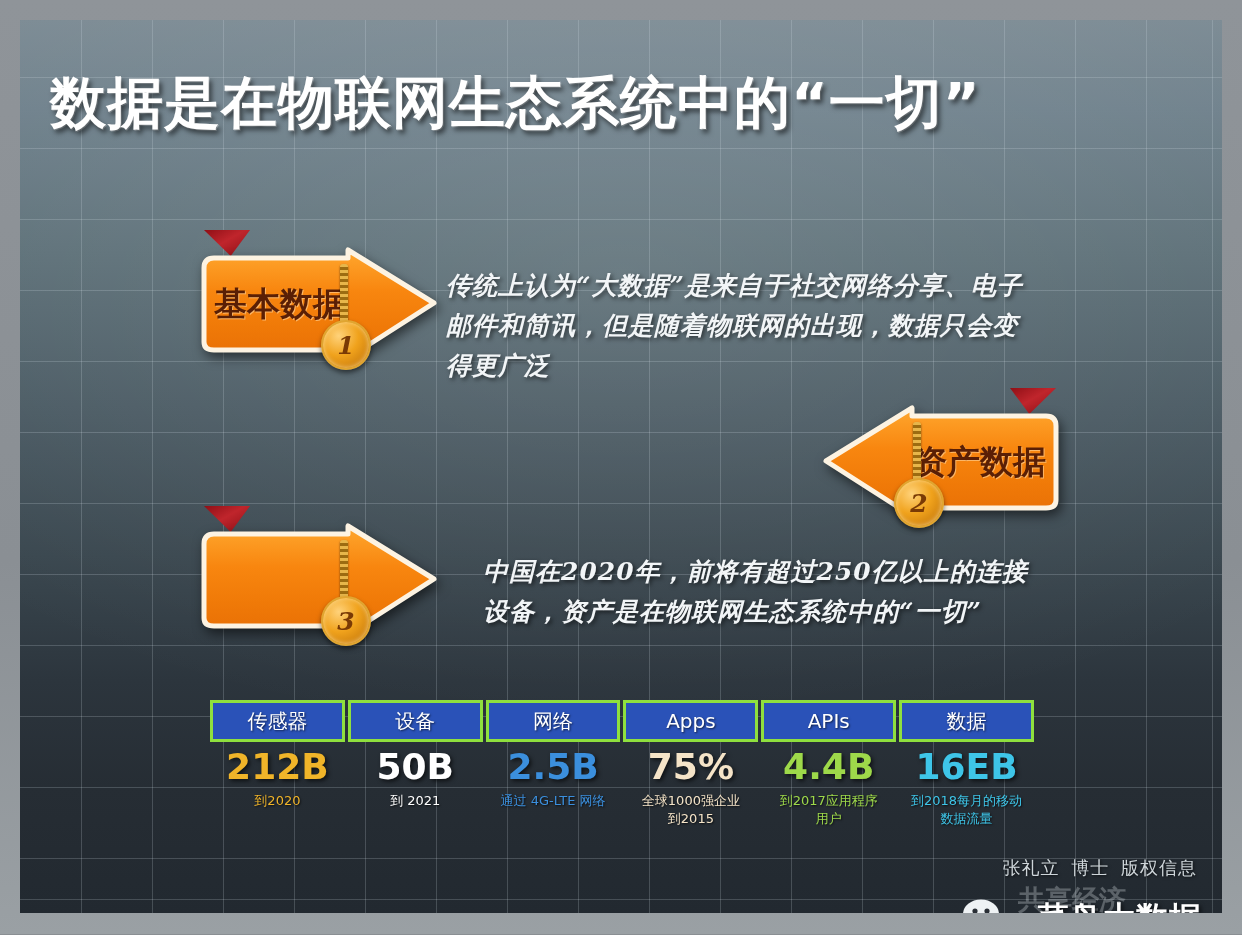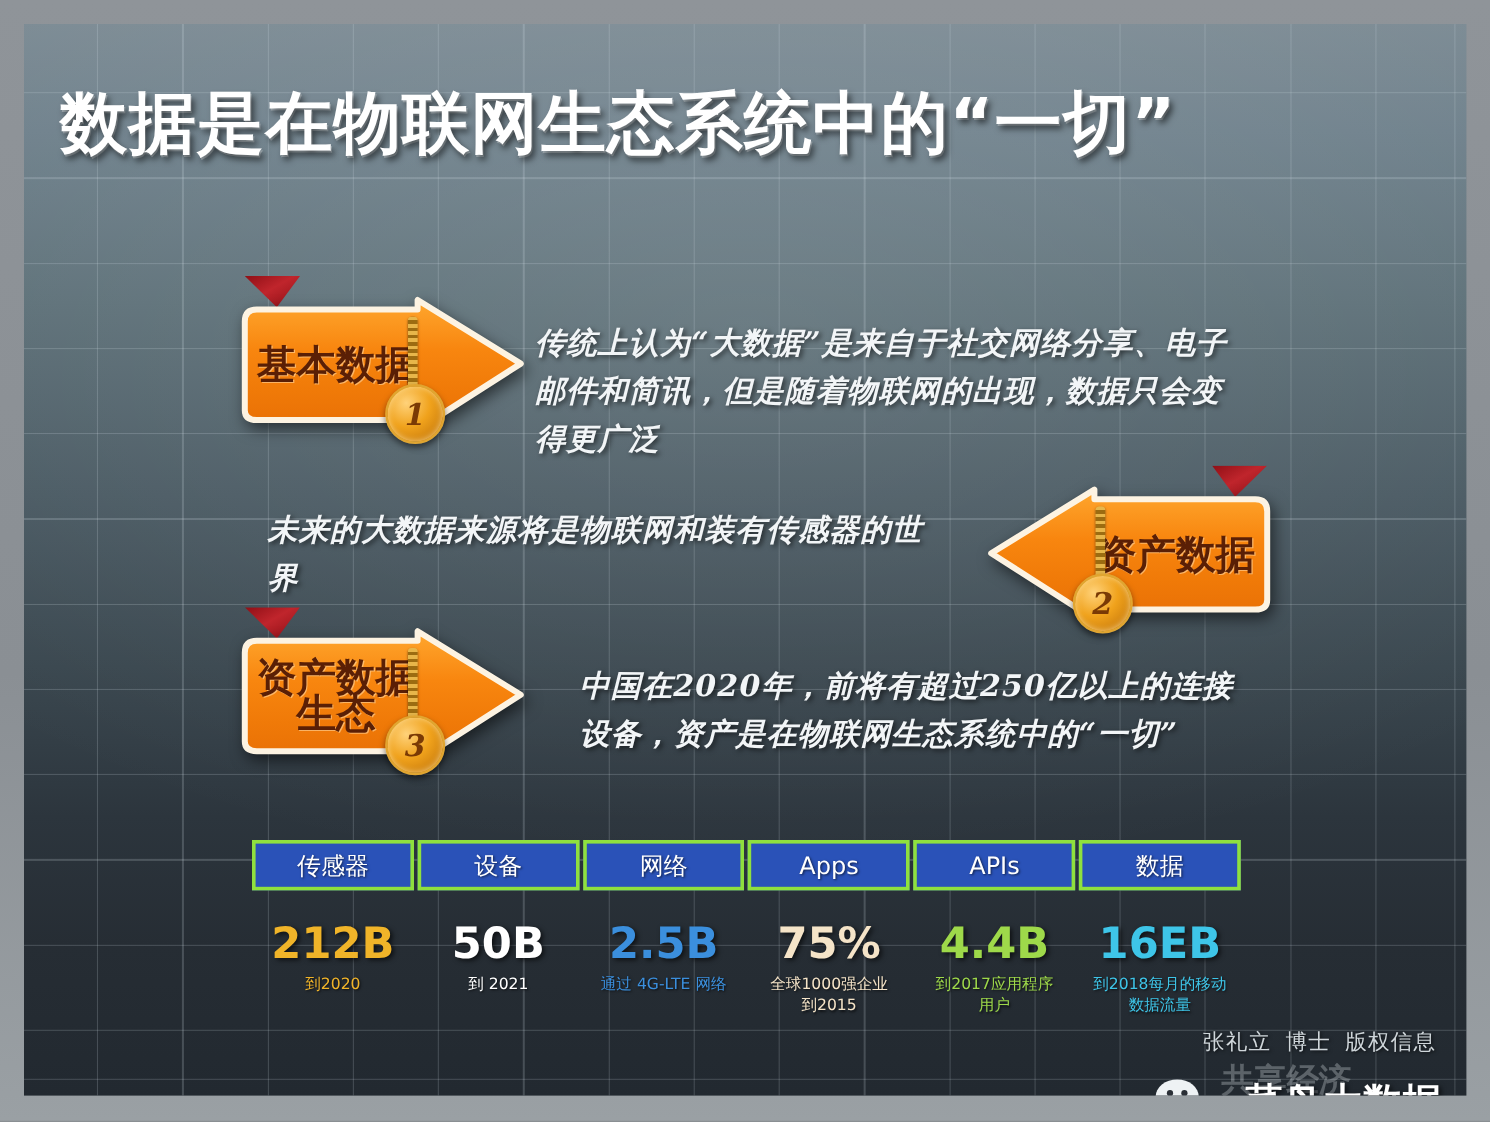--- a/index.html
+++ b/index.html
@@ -123,21 +123,21 @@
   .hcell{
     flex:1;height:42px;
     background:#2a52b8;
     border:3px solid #8fe03e;
     box-sizing:border-box;
     display:flex;align-items:center;justify-content:center;
     color:#ffffff;font-size:20px;font-weight:500;
     font-family:"DejaVu Sans","Liberation Sans",sans-serif;
     text-shadow:1px 1px 2px rgba(0,0,0,.6);
   }
-  #valrow{display:flex;gap:3px;margin-top:24px;}
+  #valrow{display:flex;gap:3px;margin-top:4px;}
   .vcell{flex:1;text-align:center;}
   .vnum{
     font-size:36px;font-weight:bold;line-height:42px;
     font-family:"DejaVu Sans","Liberation Sans",sans-serif;
     text-shadow:2px 2px 4px rgba(0,0,0,.65);
   }
   .vcap{
     margin-top:4px;font-size:13px;line-height:18px;
     font-family:"DejaVu Sans","Liberation Sans",sans-serif;
     text-shadow:1px 1px 2px rgba(0,0,0,.7);
@@ -227,27 +227,25 @@
             <linearGradient id="og3" x1="0" y1="0" x2="0" y2="1">
               <stop offset="0%" stop-color="#ffa72e"></stop>
               <stop offset="38%" stop-color="#f8860f"></stop>
               <stop offset="70%" stop-color="#f07a08"></stop>
               <stop offset="100%" stop-color="#e86f05"></stop>
             </linearGradient>
           </defs>
           <path d="M6,22 L6,96 Q6,104 16,104 L150,104 L150,112 L236,57 L150,4 L150,12 L16,12 Q6,12 6,22 Z" fill="url(#og3)" stroke="#fdf3e2" stroke-width="5" stroke-linejoin="round"></path>
         </svg>
       </div>
-      <div class="btxt">资产数据生态</div>
       <div class="chain"></div>
       <div class="medal">3</div>
     </div>
 
     <div class="para" id="para1">传统上认为“大数据”是来自于社交网络分享、电子邮件和简讯，但是随着物联网的出现，数据只会变得更广泛</div>
-    <div class="para" id="para2">未来的大数据来源将是物联网和装有传感器的世界</div>
     <div class="para" id="para3">中国在2020年，前将有超过250亿以上的连接设备，资产是在物联网生态系统中的“一切”</div>
 
     <div id="stats">
       <div id="headrow">
         <div class="hcell">传感器</div>
         <div class="hcell">设备</div>
         <div class="hcell">网络</div>
         <div class="hcell">Apps</div>
         <div class="hcell">APIs</div>
         <div class="hcell">数据</div>

